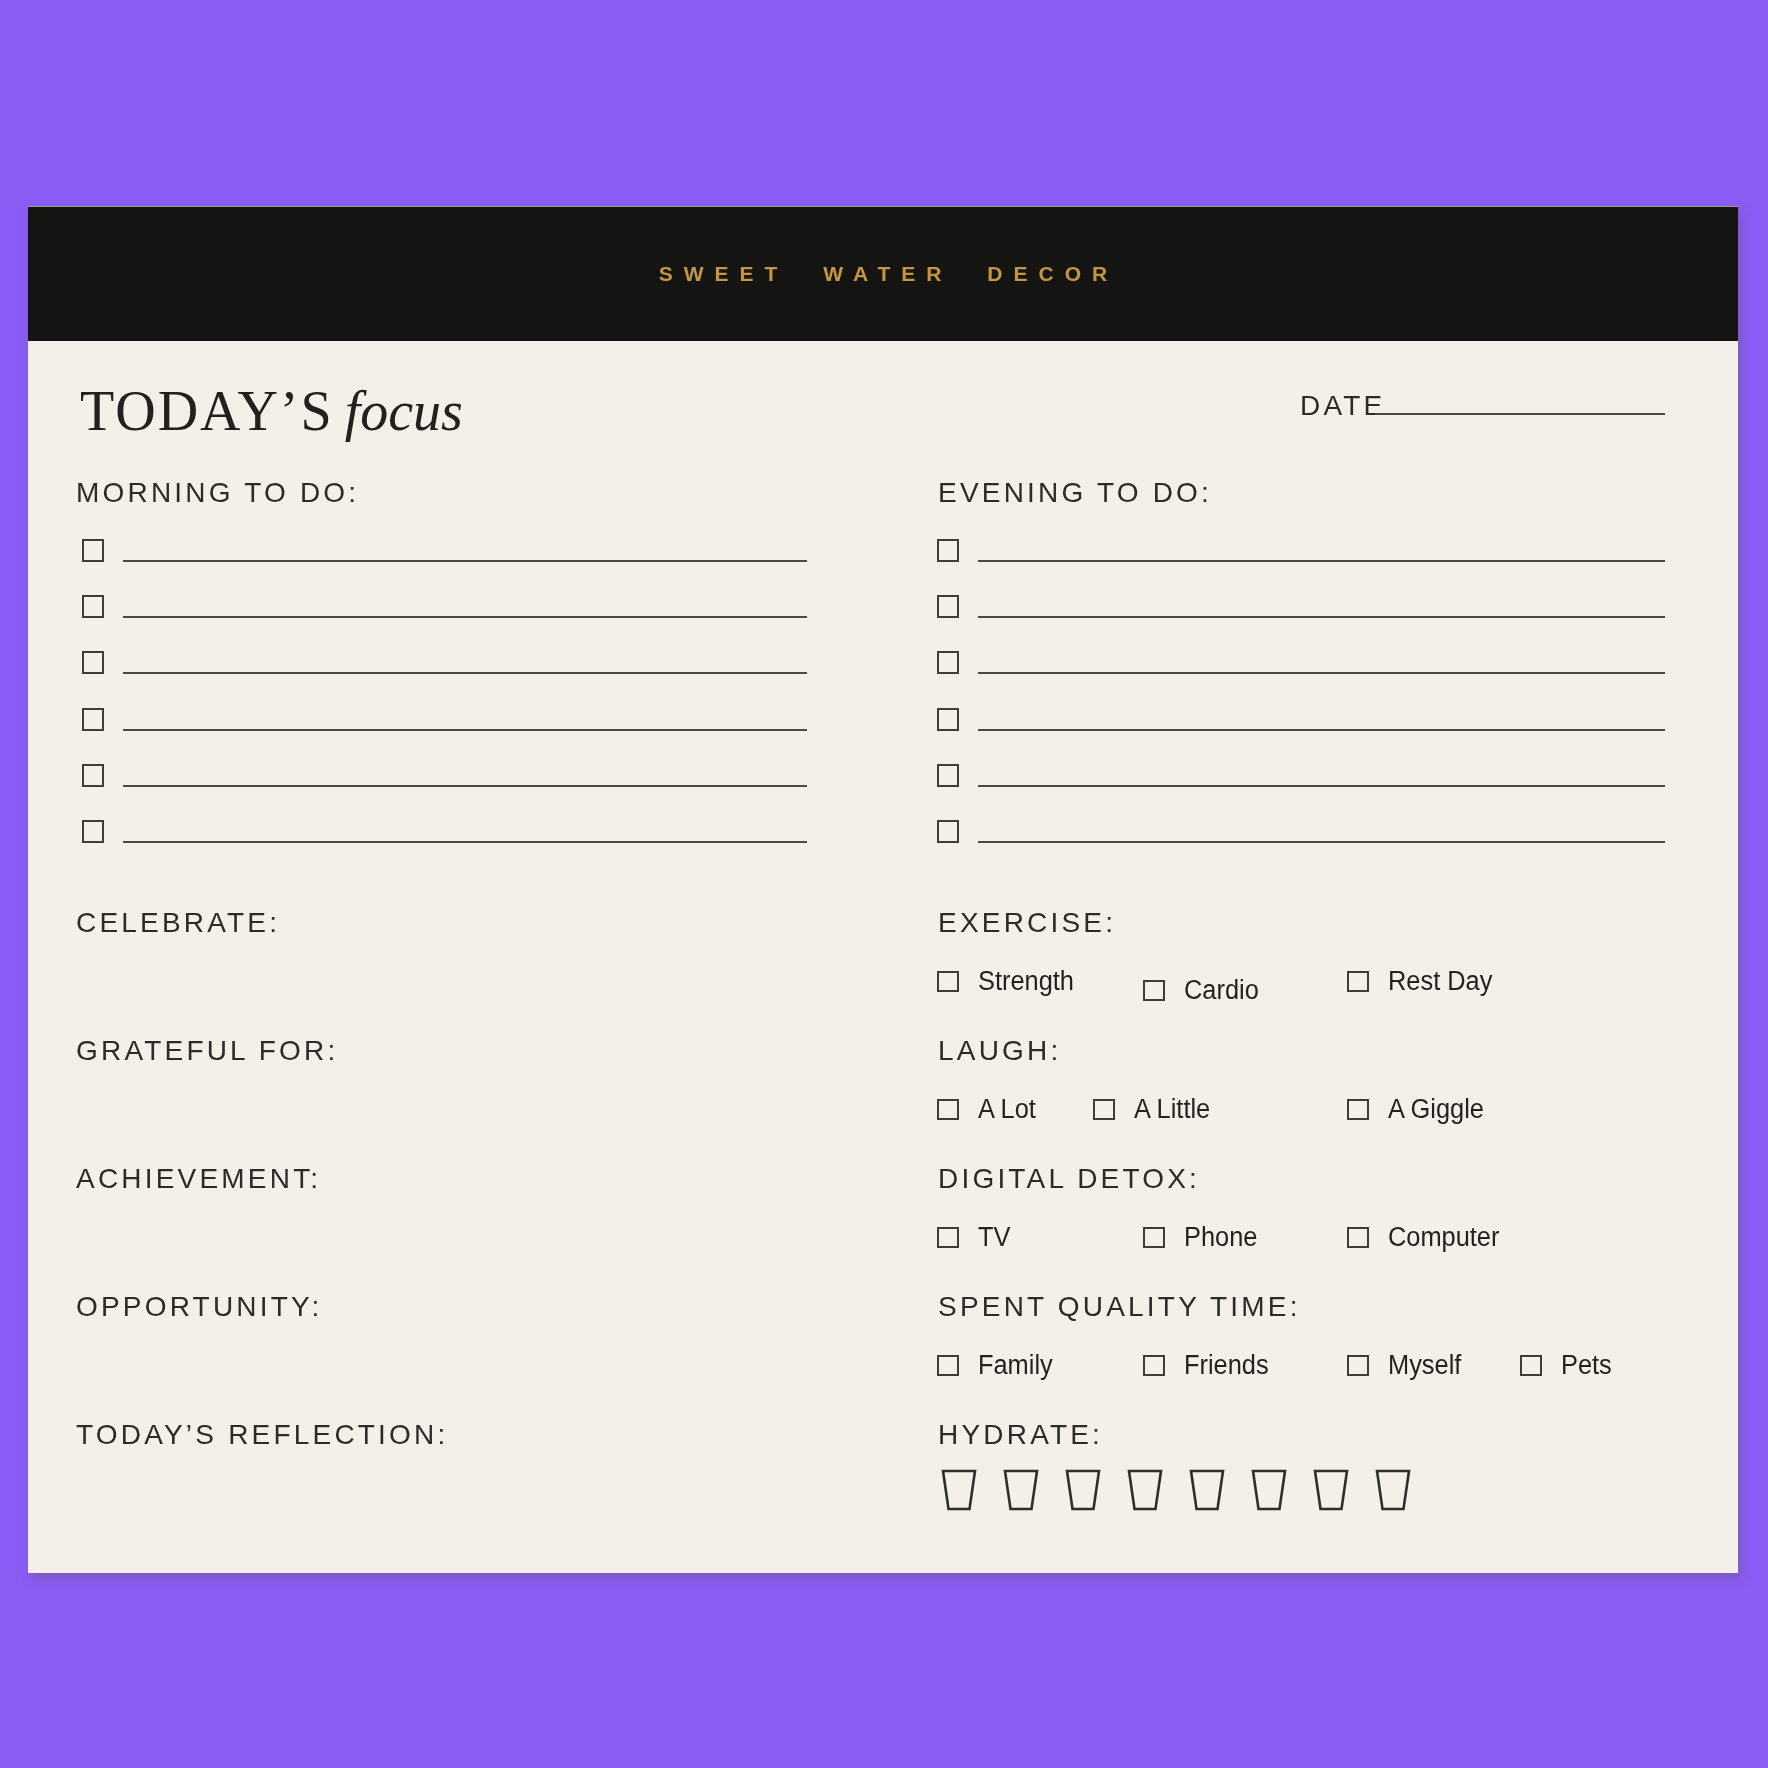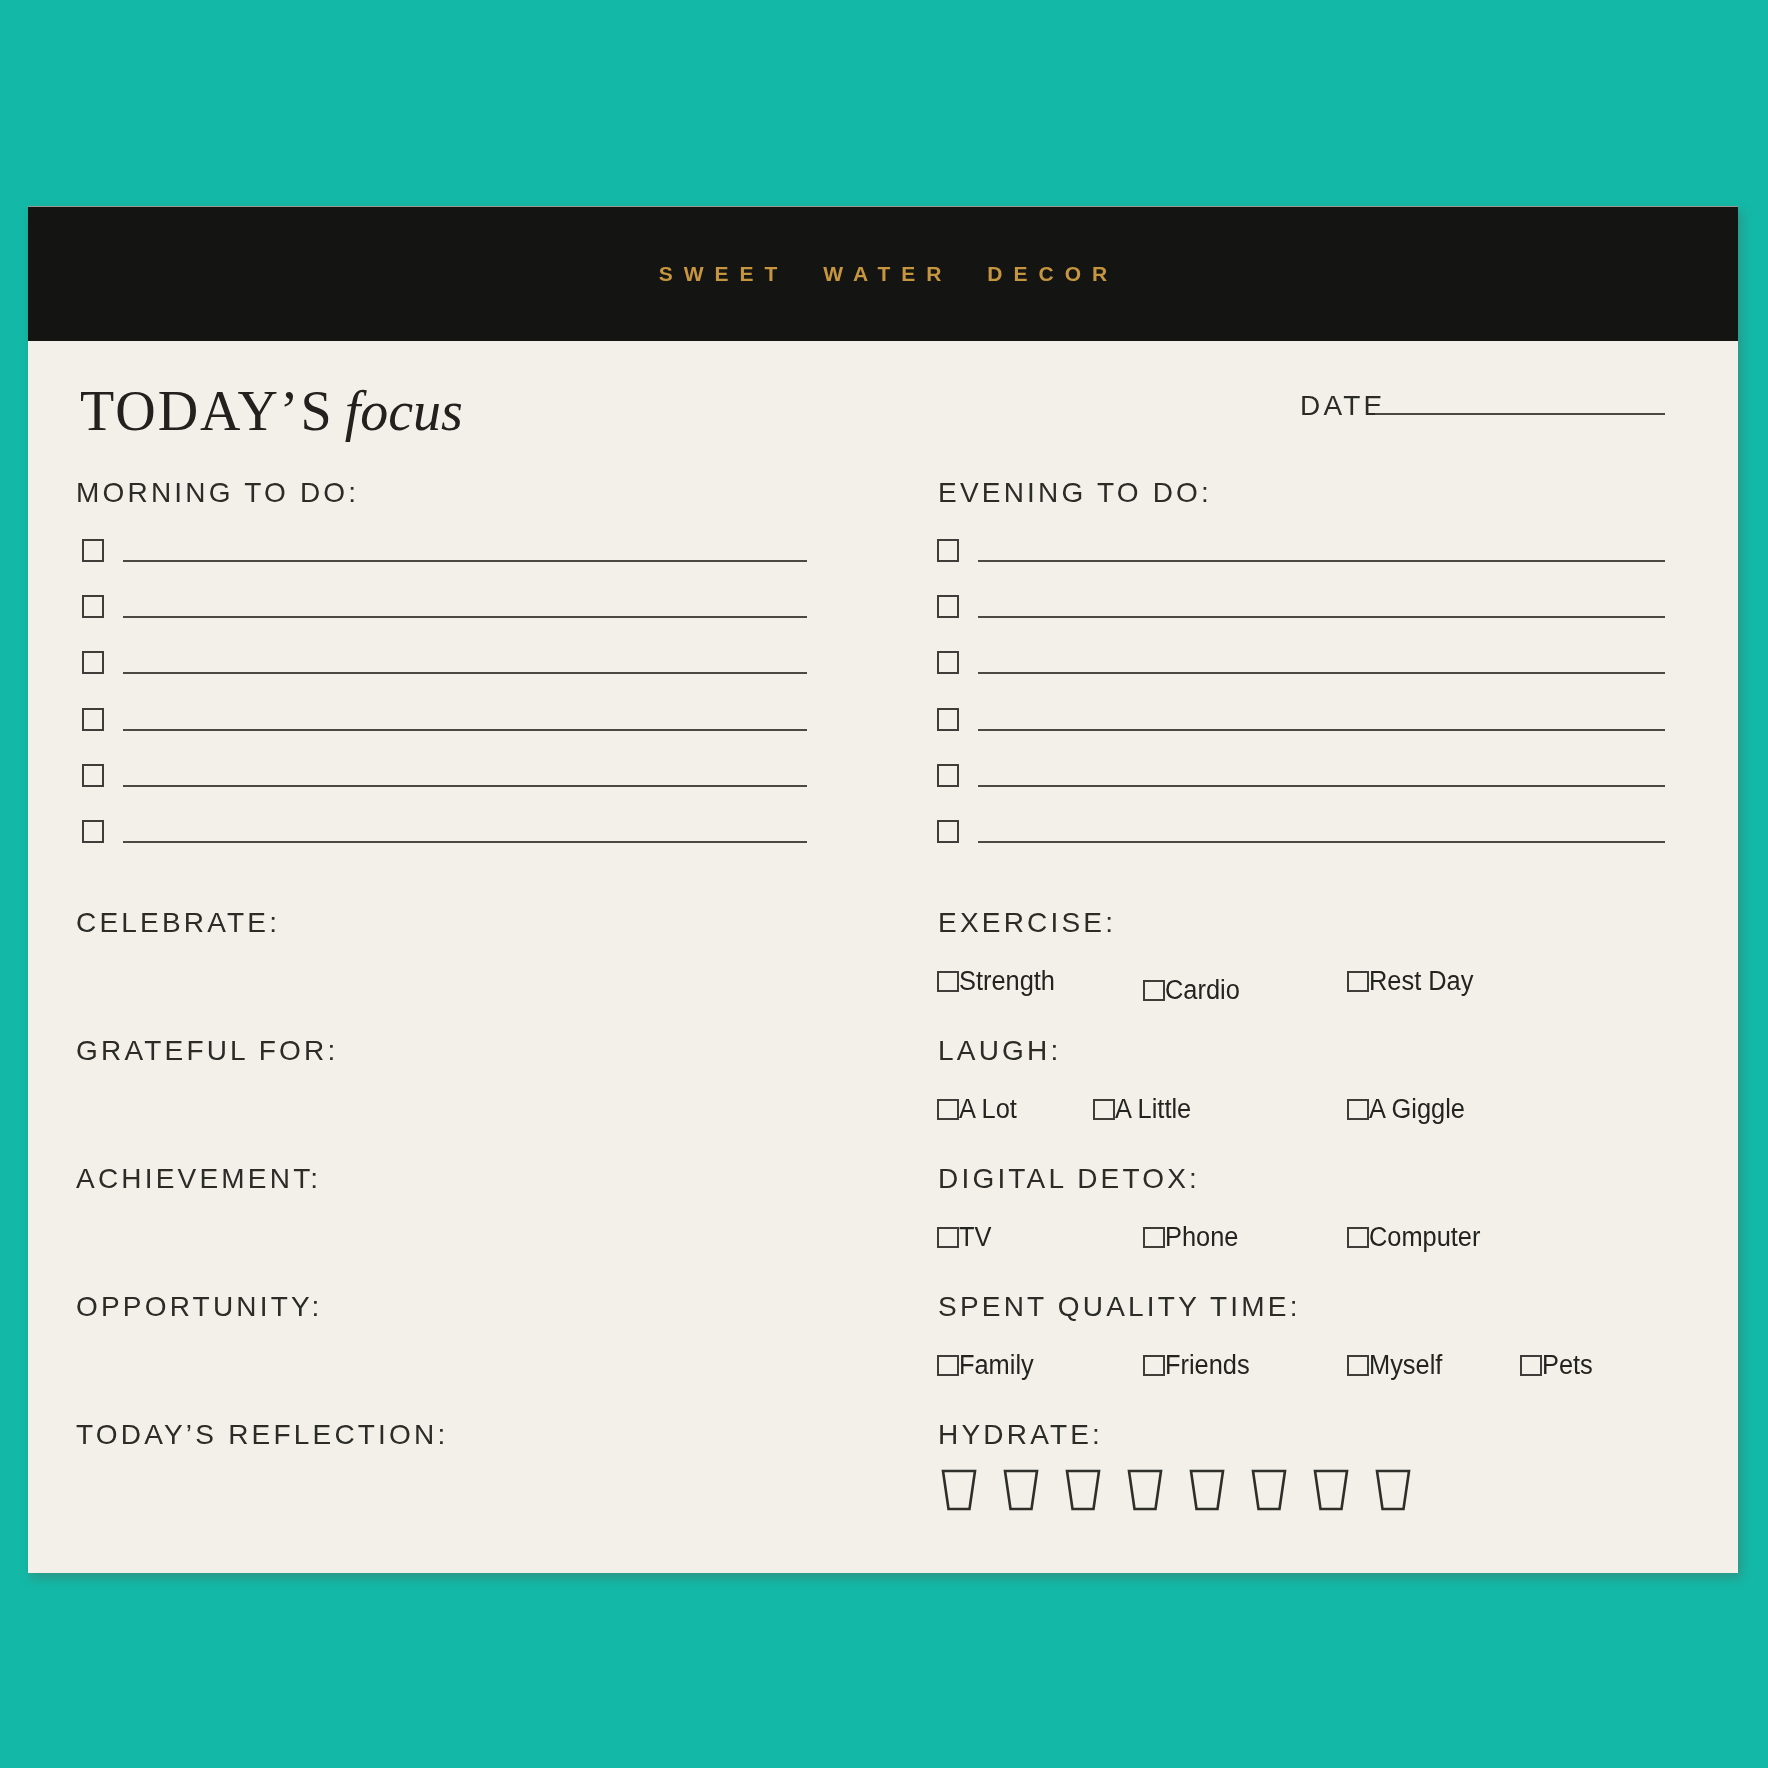--- a/index.html
+++ b/index.html
@@ -1,37 +1,37 @@
 <!DOCTYPE html>
 <html><head>
 <meta charset="utf-8">
 <style>
   html,body{margin:0;padding:0;}
-  .stage{position:relative;width:1768px;height:1768px;background:#14b8a6;overflow:hidden;
+  .stage{position:relative;width:1768px;height:1768px;background:#8b5cf6;overflow:hidden;
          font-family:"Liberation Sans",sans-serif;color:#2b2b27;}
   .pad{position:absolute;left:28px;top:206px;width:1710px;height:1366px;background:#f2f0e9;
        box-shadow:3px 5px 10px rgba(90,86,76,.35);border-top:1px solid #9a9890;}
   .brandbar{position:absolute;left:0;top:0;width:100%;height:134px;background:#141413;
             display:flex;align-items:center;justify-content:center;}
   .brand{color:#c6953f;font-size:21px;font-weight:700;letter-spacing:11px;word-spacing:18px;
          padding-left:11px;white-space:nowrap;}
   .title{position:absolute;left:52px;top:174px;font-family:"Liberation Serif",serif;
          font-size:56px;color:#22211e;line-height:1.1;white-space:nowrap;}
   .t-caps{letter-spacing:2px;}
   .t-script{font-style:italic;margin-left:11px;}
   .col-label{position:absolute;font-size:28px;letter-spacing:3.2px;line-height:1;
              color:#2b2b27;white-space:nowrap;}
   .date-line{position:absolute;left:1347px;top:206px;width:290px;height:0;
              border-top:2px solid #4a4944;}
   .todo-row{position:absolute;display:flex;align-items:flex-end;height:25px;}
   .cbx{border:2px solid #3e3d39;background:transparent;box-sizing:border-box;
        display:inline-block;width:22px;height:23px;}
   .todo-row .rule{flex:1;height:0;border-bottom:2px solid #4a4944;margin-left:19px;}
   .opt-row{position:absolute;left:0;top:0;width:1710px;height:26px;}
-  .opt{position:absolute;display:flex;align-items:flex-end;bottom:auto;}
+  .opt{position:absolute;display:flex;align-items:flex-end;gap:19px;bottom:auto;}
   .opt .cbx{width:22px;height:21px;}
   .opt-label{font-size:27px;line-height:21px;color:#232320;white-space:nowrap;
              display:inline-block;transform:scaleX(.94);transform-origin:0 100%;}
   .cups{position:absolute;left:912px;top:1262px;display:flex;gap:24px;}
   .cup{display:block;}
 </style>
 </head>
 <body>
 
 <div class="stage">

